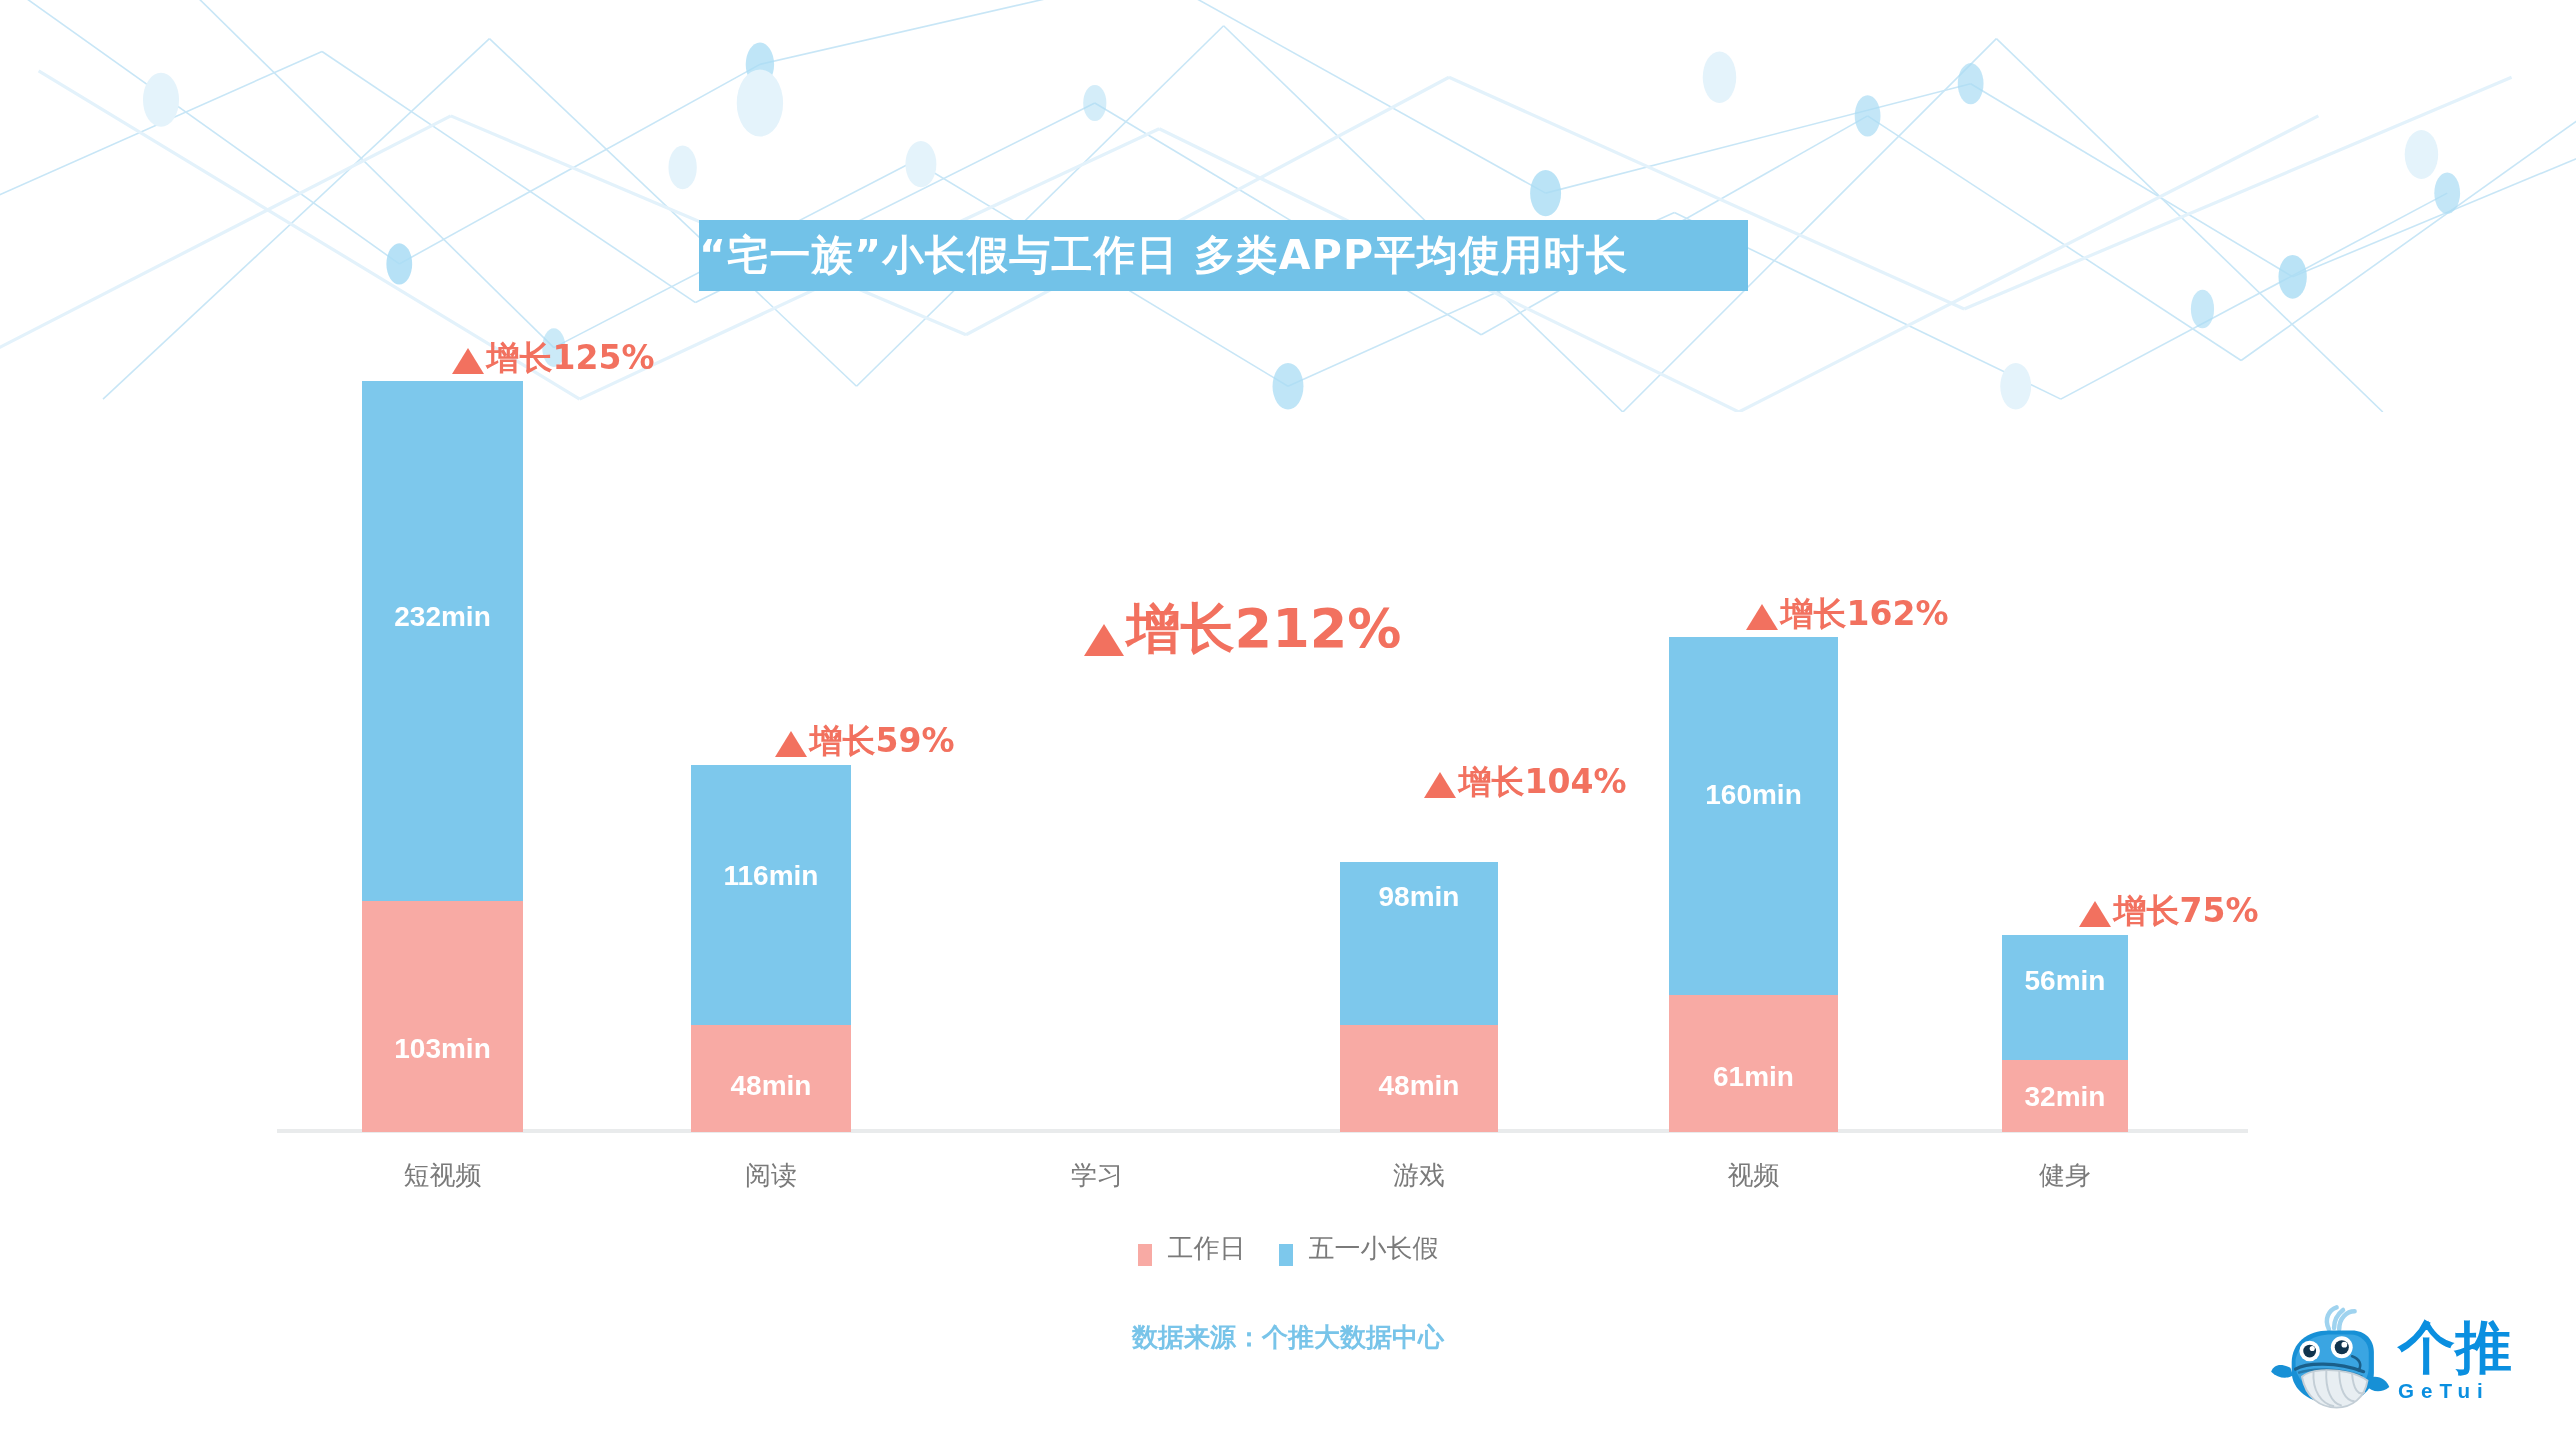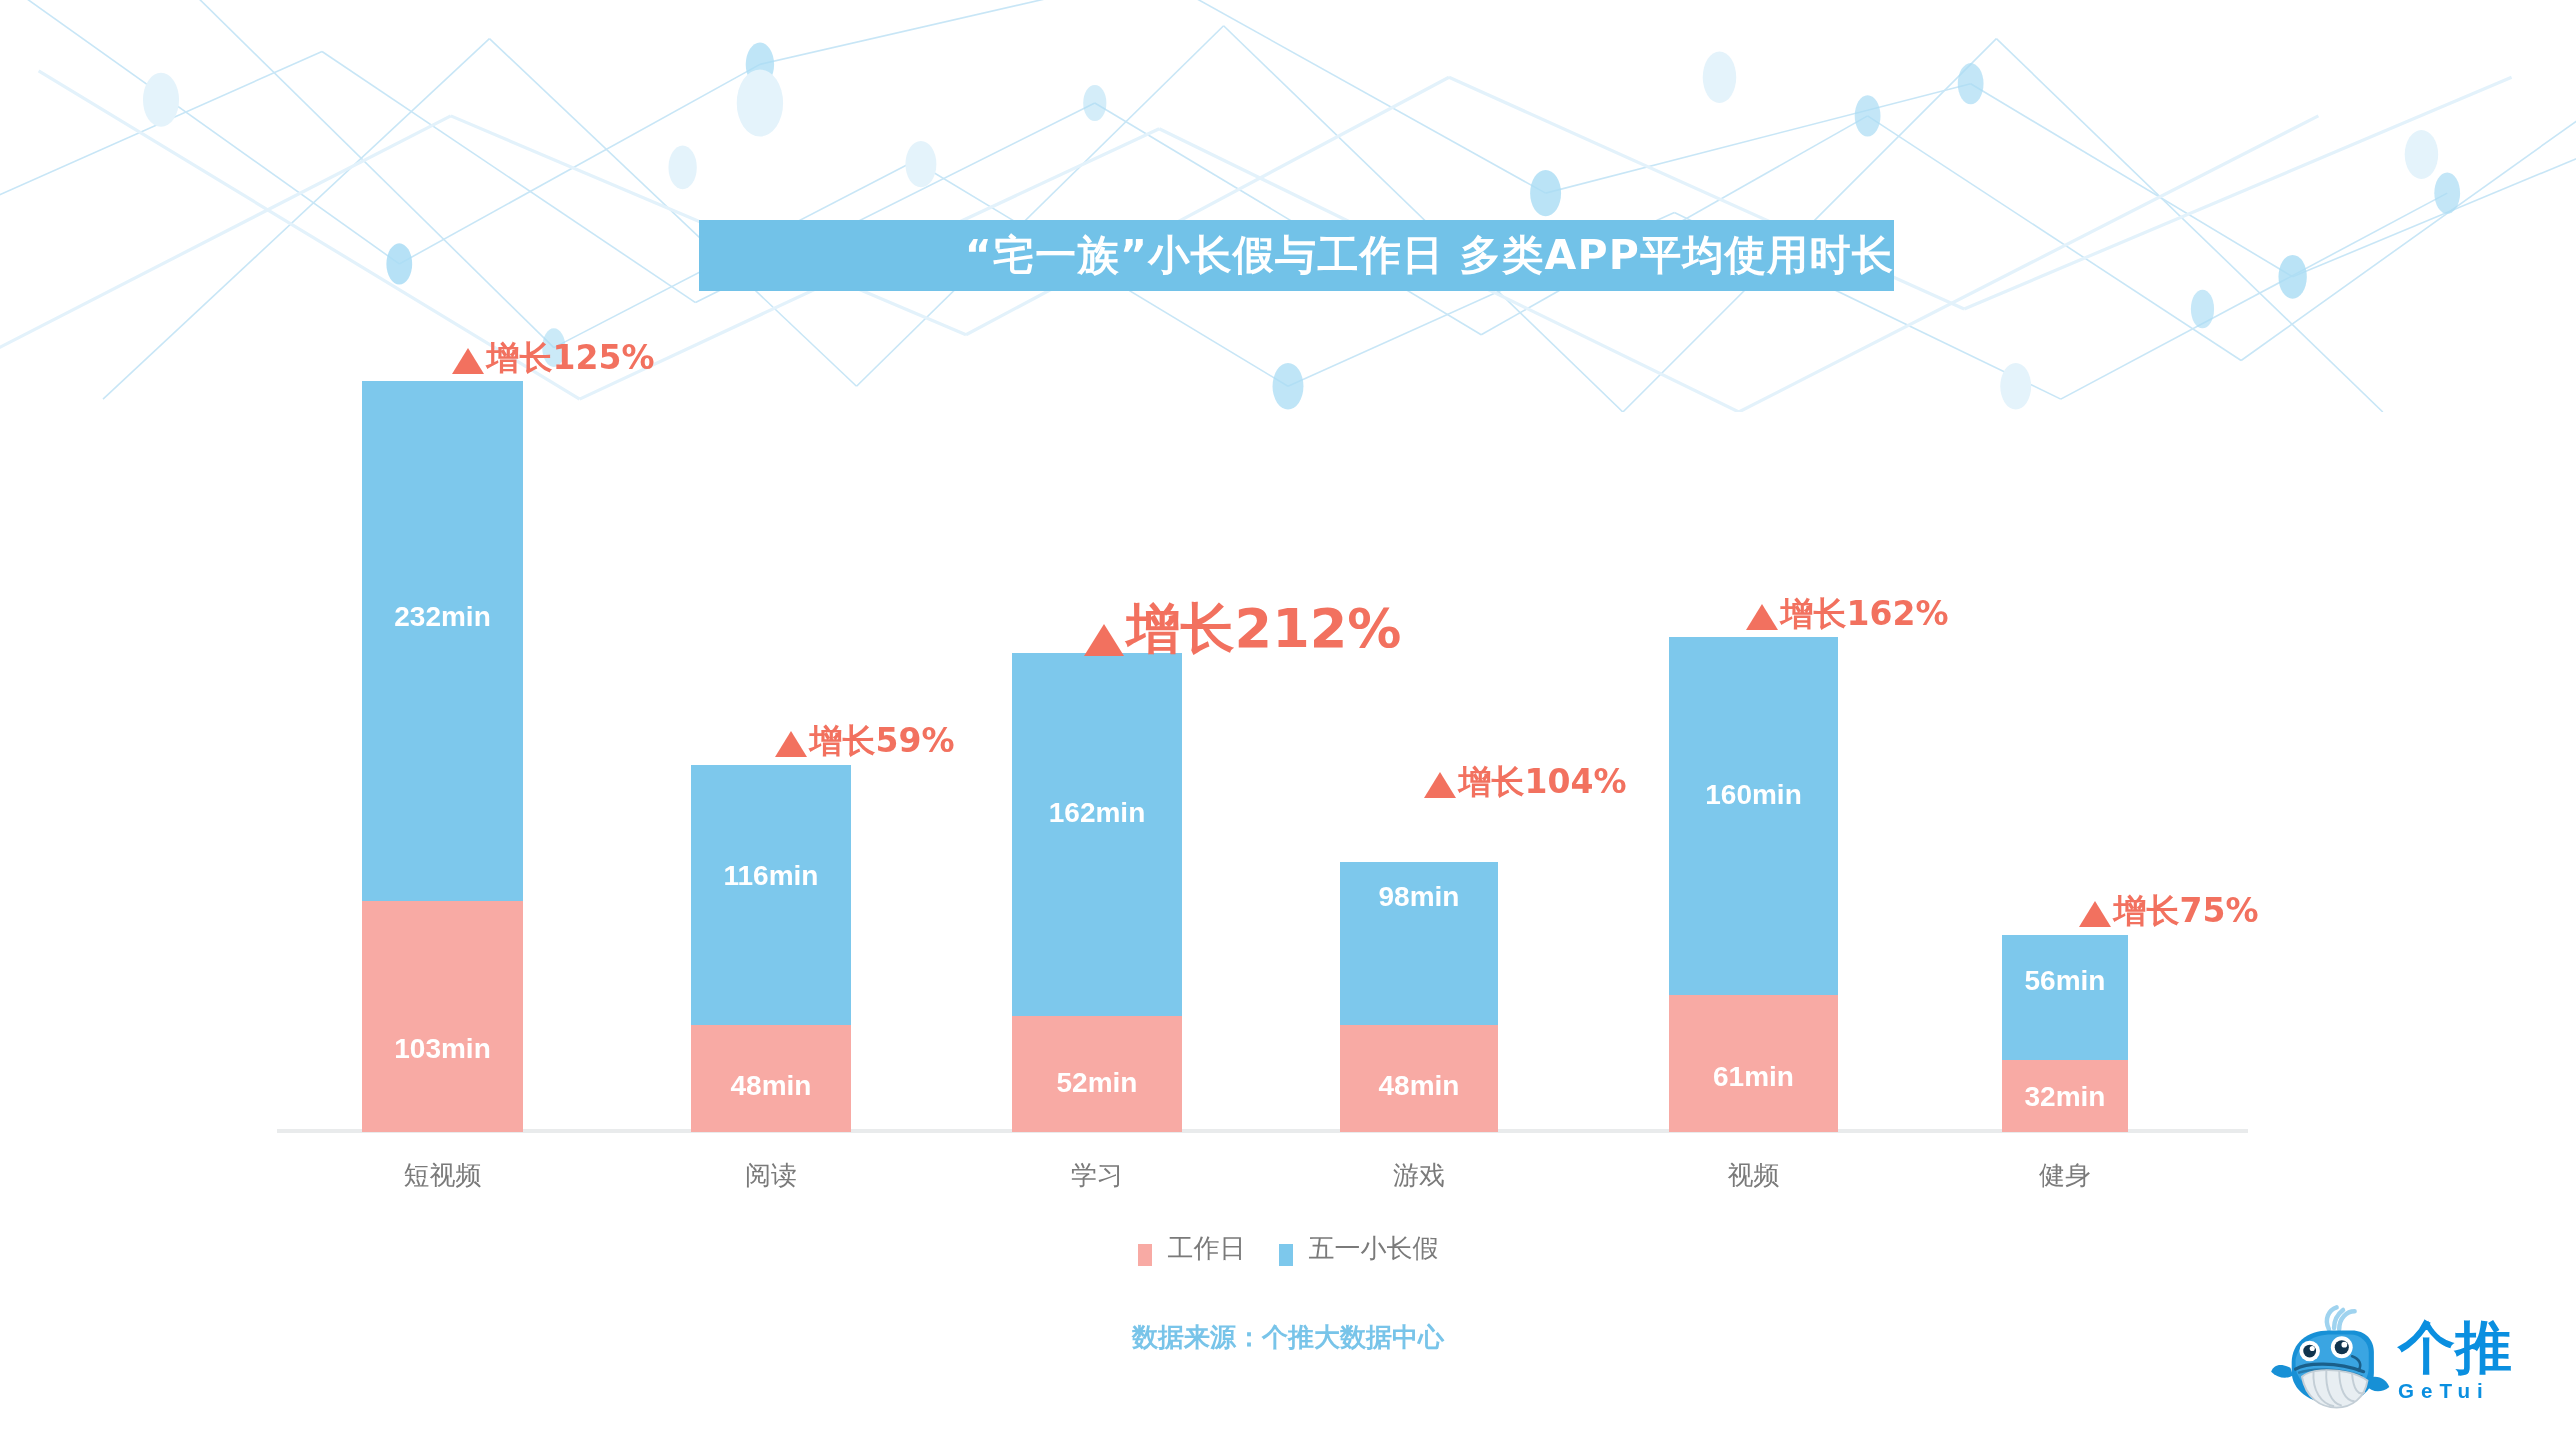--- a/index.html
+++ b/index.html
@@ -8,23 +8,23 @@
 
   
   #bg-pattern{
     position:absolute; left:0; top:0; width:2576px; height:412px;
     pointer-events:none; z-index:0;
   }
 
   
   #title-banner{
     position:absolute; left:699px; top:220px;
-    width:1195px; height:71px;
+    width:1049px; height:71px;
     background:#72c2e8;
-    display:flex; align-items:center; justify-content:flex-end;
+    display:flex; align-items:center; justify-content:flex-start;
     z-index:3;
   }
   #title-banner .title-text{
     color:#ffffff; font-size:41px; font-weight:bold;
     letter-spacing:1.3px; white-space:nowrap;
     font-family:"DejaVu Sans","Liberation Sans",sans-serif;
   }
 
   
   #chart-area{
@@ -208,28 +208,20 @@
             <span class="seg-label" style="bottom: 32px;">48min</span>
           </div>
         </div>
         <div class="cat-label">阅读</div>
         <div class="growth" style="font-size: 33px; left: 84px; top: 724px;">
           <span class="tri"></span>
           <span>增长59%</span>
         </div>
       </div>
       <div class="bar-group" style="left: 1012px; width: 170px; height: 1449px;">
-        <div class="bar-stack" style="bottom: 317px;">
-          <div class="seg seg-holiday" style="height: 363px;">
-            <span class="seg-label" style="bottom: 189px;">162min</span>
-          </div>
-          <div class="seg seg-weekday" style="height: 116px;">
-            <span class="seg-label" style="bottom: 35px;">52min</span>
-          </div>
-        </div>
         <div class="cat-label">学习</div>
         <div class="growth" style="font-size: 54px; left: 72px; top: 602px;">
           <span class="tri" style="border-left-width: 20.6px; border-right-width: 20.6px; border-bottom-width: 32px;"></span>
           <span>增长212%</span>
         </div>
       </div>
       <div class="bar-group" style="left: 1340px; width: 158px; height: 1449px;">
         <div class="bar-stack" style="bottom: 317px;">
           <div class="seg seg-holiday" style="height: 163px;">
             <span class="seg-label" style="bottom: 114px;">98min</span>

